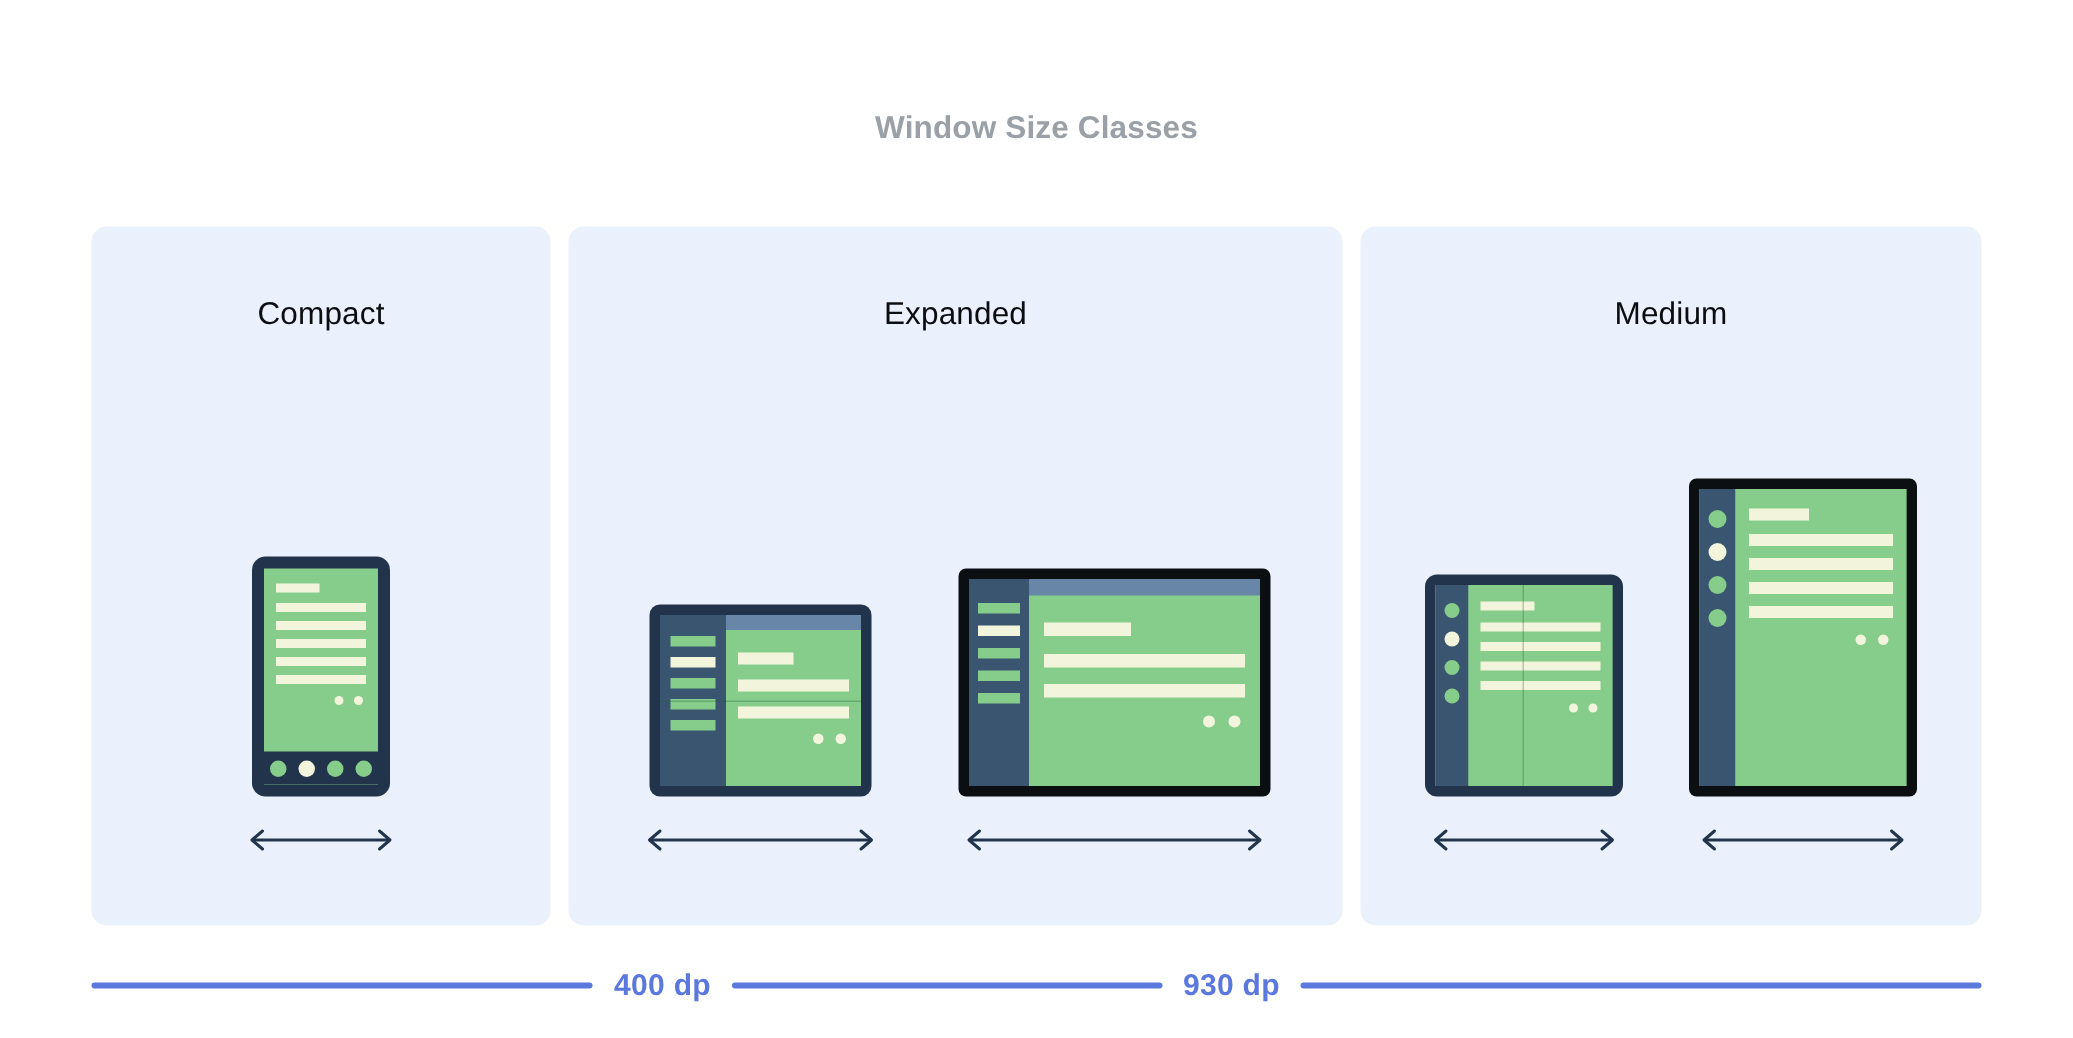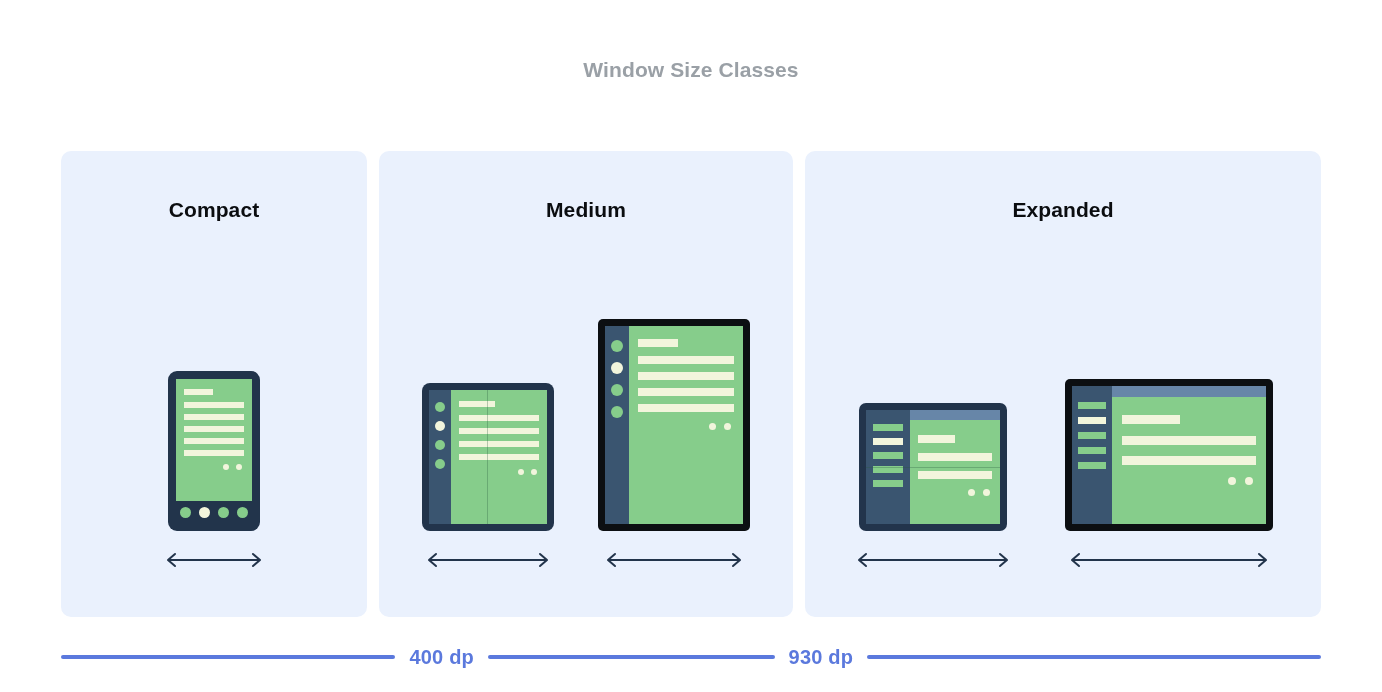--- a/index.html
+++ b/index.html
@@ -30,21 +30,21 @@
     color: #0b0d10;
     letter-spacing: 0.1px;
     line-height: 30px;
   }
   .subtitle {
     font-size: 21px;
     font-weight: bold;
     color: #9aa0a6;
     letter-spacing: 0.1px;
     line-height: 28px;
-    margin-top: 4px;
+    margin-top: 20px;
   }
 
   
   .panels {
     position: absolute;
     top: 151px;
     left: 61px;
     width: 1260px;
     height: 466px;
     display: flex;
@@ -58,21 +58,21 @@
     flex-direction: column;
     align-items: center;
   }
   .panel.compact  { width: 306px; }
   .panel.medium   { width: 414px; }
   .panel.expanded { width: 516px; }
 
   .panel-title {
     margin-top: 47px;
     font-size: 21px;
-    font-weight: bold;
+    font-weight: normal;
     color: #0b0d10;
     letter-spacing: 0.1px;
   }
 
   .devices {
     position: absolute;
     top: 120px;
     left: 0;
     width: 100%;
     height: 300px;
@@ -265,20 +265,97 @@
             <line x1="6" y1="10" x2="98" y2="10" stroke="#22344b" stroke-width="2"></line>
             <polyline points="13,4 6,10 13,16" fill="none" stroke="#22344b" stroke-width="2" stroke-linecap="round" stroke-linejoin="round"></polyline>
             <polyline points="91,4 98,10 91,16" fill="none" stroke="#22344b" stroke-width="2" stroke-linecap="round" stroke-linejoin="round"></polyline>
           </svg>
         </div>
       </div>
 
     </div>
   </div>
 
+  <div class="panel expanded">
+    <div class="panel-title">Expanded</div>
+
+    <div class="devices" style="gap:52px;">
+
+      <div class="device-slot">
+        <div class="frame navy" style="width:148px;height:128px;border-radius:7px;padding:7px;">
+          <div class="screen">
+            <div class="sidebar" style="width:44px;padding-top:14px;gap:7px;">
+              <div class="sbar" style="width:30px;height:7px;"></div>
+              <div class="sbar sel" style="width:30px;height:7px;"></div>
+              <div class="sbar" style="width:30px;height:7px;"></div>
+              <div class="sbar" style="width:30px;height:7px;"></div>
+              <div class="sbar" style="width:30px;height:7px;"></div>
+            </div>
+            <div class="content">
+              <div class="topstrip" style="height:10px;"></div>
+              <div class="lines" style="padding:15px 8px 0 8px;">
+                <div class="bar" style="width:50%;height:8px;margin-bottom:10px;"></div>
+                <div class="bar" style="width:100%;height:8px;margin-bottom:10px;"></div>
+                <div class="bar" style="width:100%;height:8px;margin-bottom:10px;"></div>
+                <div class="dots2" style="justify-content:flex-end;gap:8px;padding-right:2px;">
+                  <div class="d" style="width:7px;height:7px;"></div>
+                  <div class="d" style="width:7px;height:7px;"></div>
+                </div>
+              </div>
+            </div>
+            <div class="fold-h" style="top:50%;"></div>
+          </div>
+        </div>
+
+        <div class="arrow-wrap">
+          <svg width="160" height="20" viewBox="0 0 160 20">
+            <line x1="6" y1="10" x2="154" y2="10" stroke="#22344b" stroke-width="2"></line>
+            <polyline points="13,4 6,10 13,16" fill="none" stroke="#22344b" stroke-width="2" stroke-linecap="round" stroke-linejoin="round"></polyline>
+            <polyline points="147,4 154,10 147,16" fill="none" stroke="#22344b" stroke-width="2" stroke-linecap="round" stroke-linejoin="round"></polyline>
+          </svg>
+        </div>
+      </div>
+
+      <div class="device-slot">
+        <div class="frame black" style="width:208px;height:152px;border-radius:5px;padding:7px;">
+          <div class="screen">
+            <div class="sidebar" style="width:40px;padding-top:16px;gap:8px;">
+              <div class="sbar" style="width:28px;height:7px;"></div>
+              <div class="sbar sel" style="width:28px;height:7px;"></div>
+              <div class="sbar" style="width:28px;height:7px;"></div>
+              <div class="sbar" style="width:28px;height:7px;"></div>
+              <div class="sbar" style="width:28px;height:7px;"></div>
+            </div>
+            <div class="content">
+              <div class="topstrip" style="height:11px;"></div>
+              <div class="lines" style="padding:18px 10px 0 10px;">
+                <div class="bar" style="width:43%;height:9px;margin-bottom:12px;"></div>
+                <div class="bar" style="width:100%;height:9px;margin-bottom:11px;"></div>
+                <div class="bar" style="width:100%;height:9px;margin-bottom:12px;"></div>
+                <div class="dots2" style="justify-content:flex-end;gap:9px;padding-right:3px;">
+                  <div class="d" style="width:8px;height:8px;"></div>
+                  <div class="d" style="width:8px;height:8px;"></div>
+                </div>
+              </div>
+            </div>
+          </div>
+        </div>
+
+        <div class="arrow-wrap">
+          <svg width="206" height="20" viewBox="0 0 206 20">
+            <line x1="6" y1="10" x2="200" y2="10" stroke="#22344b" stroke-width="2"></line>
+            <polyline points="13,4 6,10 13,16" fill="none" stroke="#22344b" stroke-width="2" stroke-linecap="round" stroke-linejoin="round"></polyline>
+            <polyline points="193,4 200,10 193,16" fill="none" stroke="#22344b" stroke-width="2" stroke-linecap="round" stroke-linejoin="round"></polyline>
+          </svg>
+        </div>
+      </div>
+
+    </div>
+  </div>
+
   <div class="panel medium">
     <div class="panel-title">Medium</div>
 
     <div class="devices">
 
       <div class="device-slot">
         <div class="frame navy" style="width:132px;height:148px;border-radius:8px;padding:7px;">
           <div class="screen">
             <div class="rail" style="width:22px;padding-top:12px;gap:9px;">
               <div class="dot" style="width:10px;height:10px;"></div>
@@ -342,97 +419,20 @@
             <line x1="6" y1="10" x2="138" y2="10" stroke="#22344b" stroke-width="2"></line>
             <polyline points="13,4 6,10 13,16" fill="none" stroke="#22344b" stroke-width="2" stroke-linecap="round" stroke-linejoin="round"></polyline>
             <polyline points="131,4 138,10 131,16" fill="none" stroke="#22344b" stroke-width="2" stroke-linecap="round" stroke-linejoin="round"></polyline>
           </svg>
         </div>
       </div>
 
     </div>
   </div>
 
-  <div class="panel expanded">
-    <div class="panel-title">Expanded</div>
-
-    <div class="devices" style="gap:52px;">
-
-      <div class="device-slot">
-        <div class="frame navy" style="width:148px;height:128px;border-radius:7px;padding:7px;">
-          <div class="screen">
-            <div class="sidebar" style="width:44px;padding-top:14px;gap:7px;">
-              <div class="sbar" style="width:30px;height:7px;"></div>
-              <div class="sbar sel" style="width:30px;height:7px;"></div>
-              <div class="sbar" style="width:30px;height:7px;"></div>
-              <div class="sbar" style="width:30px;height:7px;"></div>
-              <div class="sbar" style="width:30px;height:7px;"></div>
-            </div>
-            <div class="content">
-              <div class="topstrip" style="height:10px;"></div>
-              <div class="lines" style="padding:15px 8px 0 8px;">
-                <div class="bar" style="width:50%;height:8px;margin-bottom:10px;"></div>
-                <div class="bar" style="width:100%;height:8px;margin-bottom:10px;"></div>
-                <div class="bar" style="width:100%;height:8px;margin-bottom:10px;"></div>
-                <div class="dots2" style="justify-content:flex-end;gap:8px;padding-right:2px;">
-                  <div class="d" style="width:7px;height:7px;"></div>
-                  <div class="d" style="width:7px;height:7px;"></div>
-                </div>
-              </div>
-            </div>
-            <div class="fold-h" style="top:50%;"></div>
-          </div>
-        </div>
-
-        <div class="arrow-wrap">
-          <svg width="160" height="20" viewBox="0 0 160 20">
-            <line x1="6" y1="10" x2="154" y2="10" stroke="#22344b" stroke-width="2"></line>
-            <polyline points="13,4 6,10 13,16" fill="none" stroke="#22344b" stroke-width="2" stroke-linecap="round" stroke-linejoin="round"></polyline>
-            <polyline points="147,4 154,10 147,16" fill="none" stroke="#22344b" stroke-width="2" stroke-linecap="round" stroke-linejoin="round"></polyline>
-          </svg>
-        </div>
-      </div>
-
-      <div class="device-slot">
-        <div class="frame black" style="width:208px;height:152px;border-radius:5px;padding:7px;">
-          <div class="screen">
-            <div class="sidebar" style="width:40px;padding-top:16px;gap:8px;">
-              <div class="sbar" style="width:28px;height:7px;"></div>
-              <div class="sbar sel" style="width:28px;height:7px;"></div>
-              <div class="sbar" style="width:28px;height:7px;"></div>
-              <div class="sbar" style="width:28px;height:7px;"></div>
-              <div class="sbar" style="width:28px;height:7px;"></div>
-            </div>
-            <div class="content">
-              <div class="topstrip" style="height:11px;"></div>
-              <div class="lines" style="padding:18px 10px 0 10px;">
-                <div class="bar" style="width:43%;height:9px;margin-bottom:12px;"></div>
-                <div class="bar" style="width:100%;height:9px;margin-bottom:11px;"></div>
-                <div class="bar" style="width:100%;height:9px;margin-bottom:12px;"></div>
-                <div class="dots2" style="justify-content:flex-end;gap:9px;padding-right:3px;">
-                  <div class="d" style="width:8px;height:8px;"></div>
-                  <div class="d" style="width:8px;height:8px;"></div>
-                </div>
-              </div>
-            </div>
-          </div>
-        </div>
-
-        <div class="arrow-wrap">
-          <svg width="206" height="20" viewBox="0 0 206 20">
-            <line x1="6" y1="10" x2="200" y2="10" stroke="#22344b" stroke-width="2"></line>
-            <polyline points="13,4 6,10 13,16" fill="none" stroke="#22344b" stroke-width="2" stroke-linecap="round" stroke-linejoin="round"></polyline>
-            <polyline points="193,4 200,10 193,16" fill="none" stroke="#22344b" stroke-width="2" stroke-linecap="round" stroke-linejoin="round"></polyline>
-          </svg>
-        </div>
-      </div>
-
-    </div>
-  </div>
-
 </div>
 
 <div class="scale">
   <div class="rule seg-a"></div>
   <div class="dp">400 dp</div>
   <div class="rule seg-b"></div>
   <div class="dp">930 dp</div>
   <div class="rule seg-c"></div>
 </div>
 

